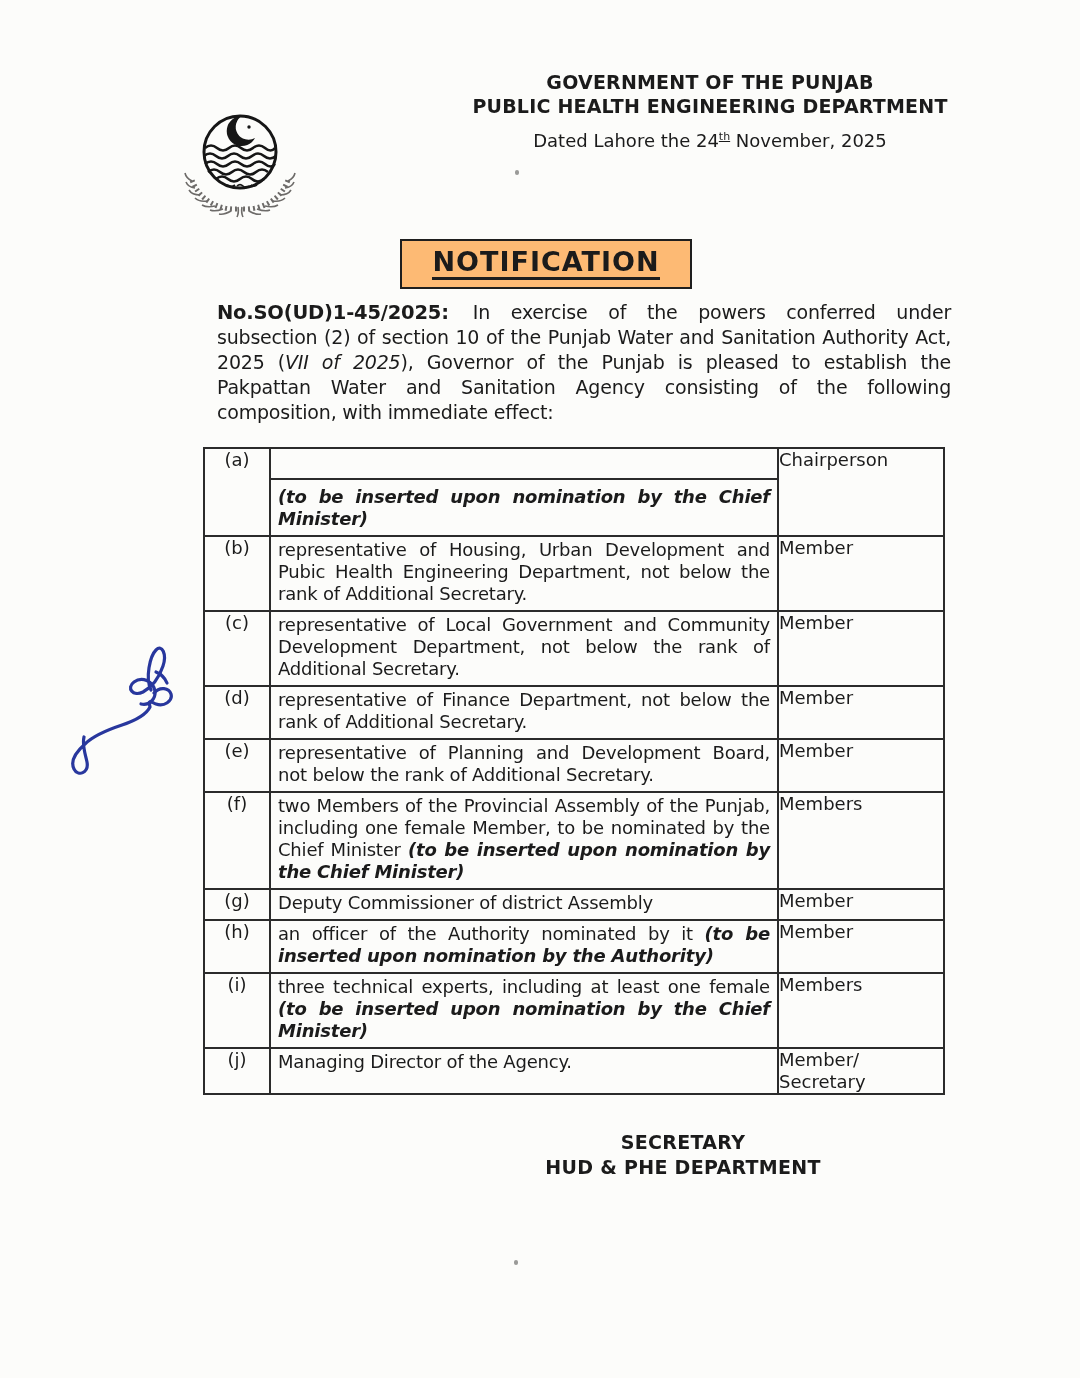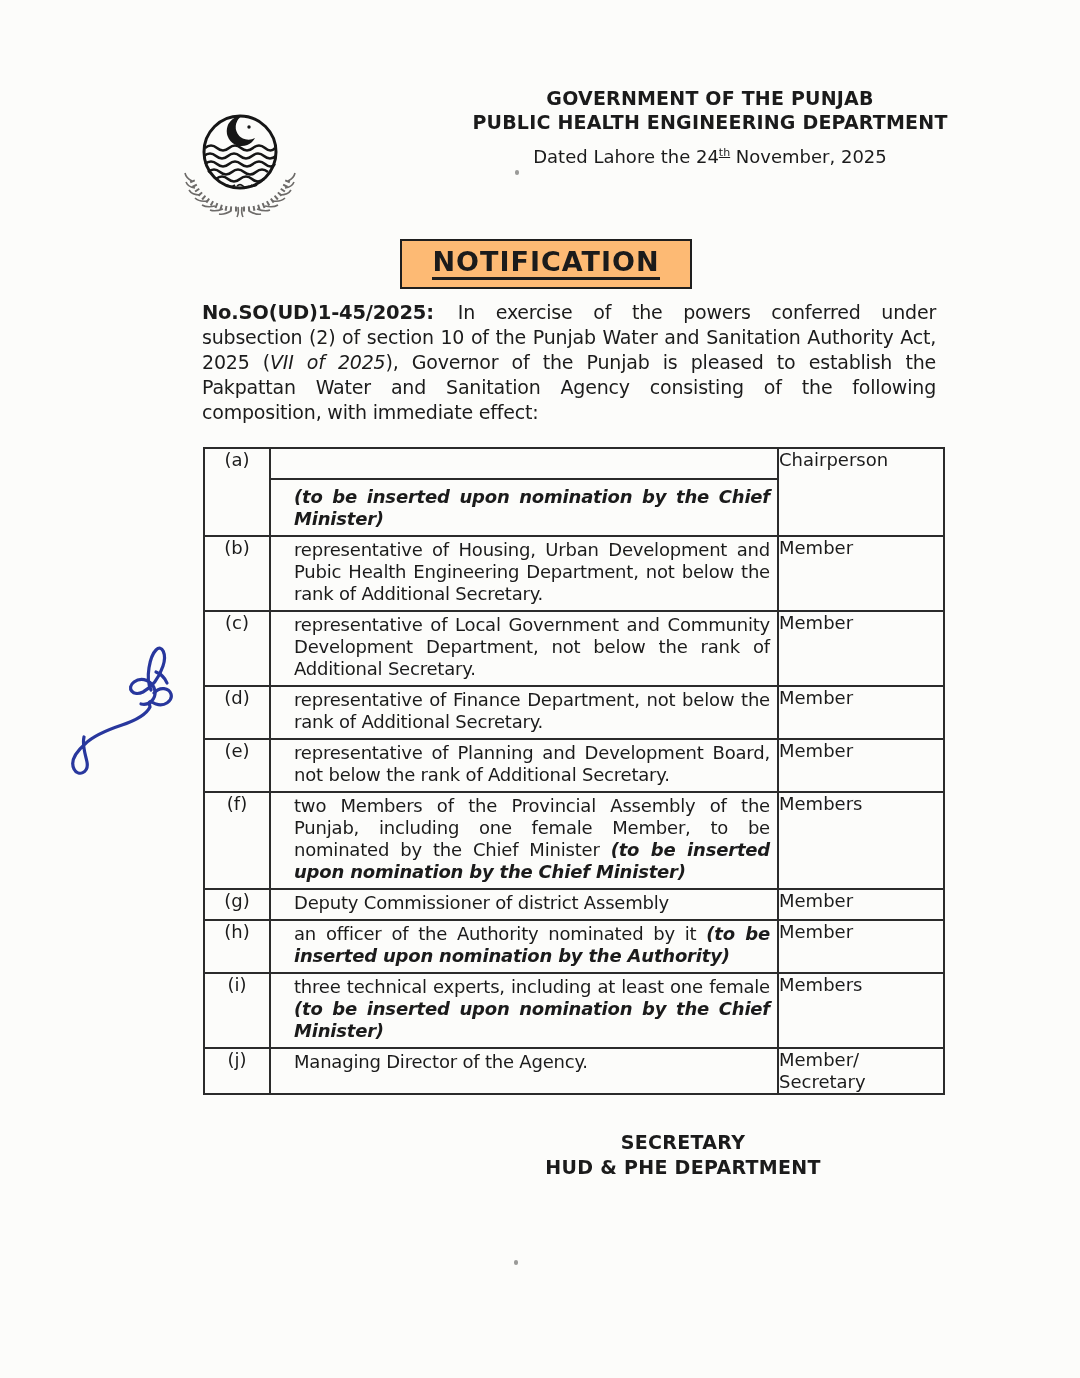--- a/index.html
+++ b/index.html
@@ -15,21 +15,21 @@
     background:#fcfcfa;
     color:#1b1b1b;
     overflow:hidden;
   }
 
   
   .emblem{
     position:absolute; left:175px; top:106px;
   }
   .header-block{
-    position:absolute; top:86px; left:710px;
+    position:absolute; top:70px; left:710px;
     transform:translateX(-50%);
     text-align:center; white-space:nowrap;
   }
   .header-line{
     font-weight:bold; font-size:19px; line-height:24px;
     letter-spacing:.2px;
   }
   .date-line{
     font-size:18px; line-height:22px; margin-top:12px; font-weight:normal;
   }
@@ -47,21 +47,21 @@
     display:flex; align-items:center; justify-content:center;
     background:#fdba74;
   }
   .notif-title{
     font-weight:bold; font-size:27px; letter-spacing:1px;
     border-bottom:3px solid #1e1e1e; padding-bottom:1px; line-height:1.05;
   }
 
   
   .intro{
-    position:absolute; left:202px; top:300px; width:734px;
+    position:absolute; left:217px; top:300px; width:734px;
     font-size:19px; line-height:25px; letter-spacing:-0.2px;
     text-align:justify;
   }
   .refno{font-weight:bold; font-size:19.5px;}
   .gap{display:inline-block; width:24px;}
   .run-n{font-style:normal; font-weight:normal;}
   .run-i{font-style:italic;}
   .run-bi{font-weight:bold; font-style:italic;}
 
   
@@ -72,21 +72,21 @@
   }
   table.comp td{
     border:2px solid #2b2b2b;
     vertical-align:top;
     padding:0;
   }
   td.col-letter{width:64px; text-align:center; padding-top:3px;}
   td.col-desc{width:506px;}
   td.col-role{width:164px; text-align:left; padding-top:3px; white-space:pre-line;}
   .desc-text{
-    padding:2px 7px 5px 23px;
+    padding:2px 7px 5px 7px;
     text-align:justify; letter-spacing:-0.2px;
   }
   .blankline{
     height:29px;
     border-bottom:2.5px solid #2b2b2b;
     margin-bottom:4px;
   }
 
   
   .sig-block{

